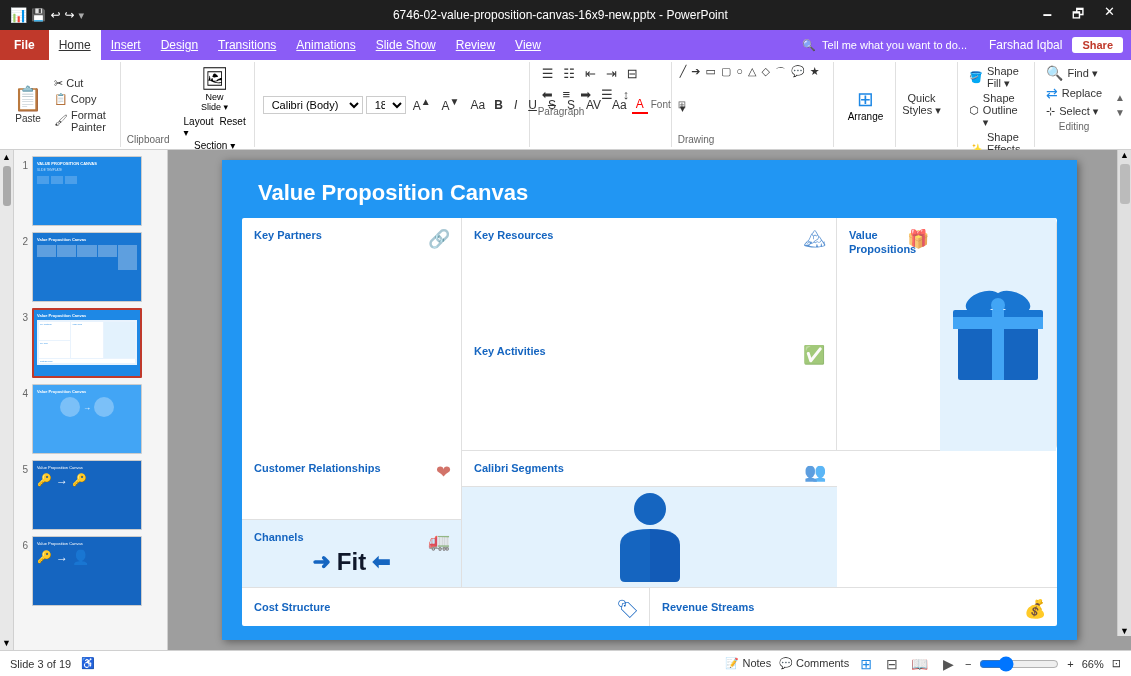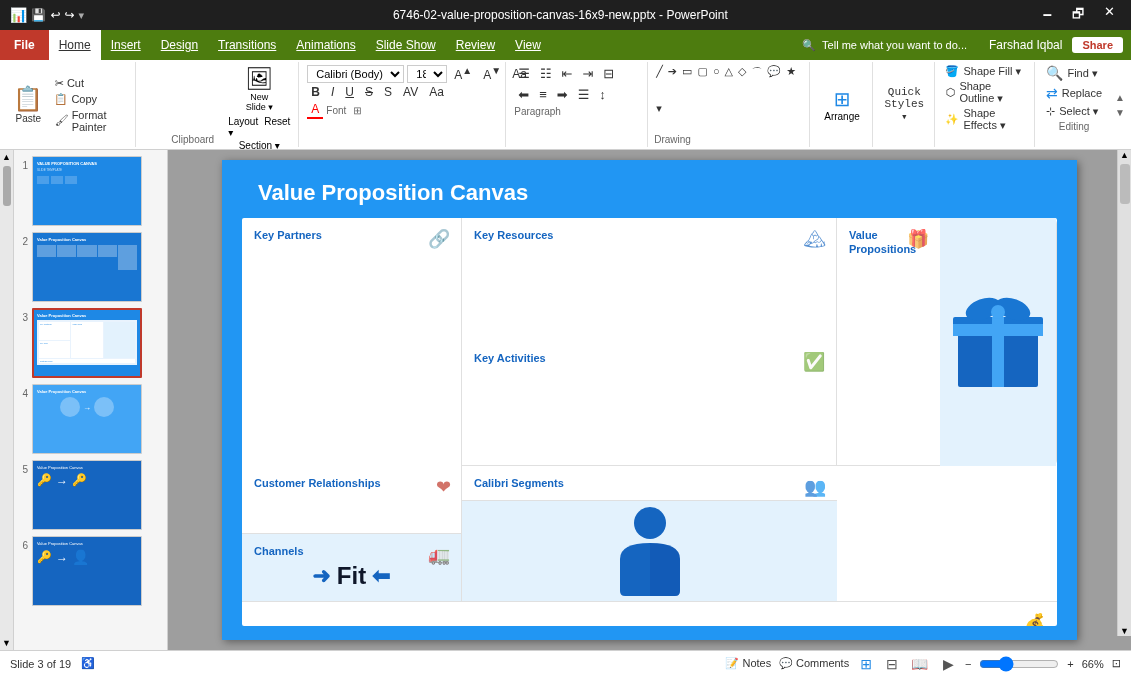--- a/index.html
+++ b/index.html
@@ -17,21 +17,21 @@
       font-size: 12px;
     }
     .title-bar-center { flex: 1; text-align: center; }
     .title-bar-controls { display: flex; gap: 8px; }
     .title-bar-controls span { cursor: pointer; padding: 2px 6px; font-size: 13px; }
     .title-bar-left { display: flex; gap: 4px; align-items: center; }
     .title-bar-icon { font-size: 14px; }
 
     
     .menu-bar {
-      background: #4d7c0f;
+      background: #8b5cf6;
       display: flex;
       align-items: center;
       height: 30px;
       color: #fff;
       font-size: 12px;
     }
     .menu-bar .file-btn {
       background: #c0392b;
       color: #fff;
       padding: 0 14px;
@@ -107,21 +107,21 @@
       gap: 3px;
       padding: 1px 4px;
       cursor: pointer;
       font-size: 11px;
       color: #333;
     }
 
     
     .font-group {
       display: flex;
-      flex-direction: column;
+      flex-direction: row;
       padding: 2px 6px;
       border-right: 1px solid #e0e0e0;
       gap: 1px;
       min-width: 160px;
     }
     .font-row1 { display: flex; align-items: center; gap: 3px; }
     .font-row2 { display: flex; align-items: center; gap: 3px; }
     .font-row3 { display: flex; align-items: center; gap: 3px; }
     .font-select {
       border: 1px solid #ccc;
@@ -423,21 +423,21 @@
       <div class="clipboard-small-btn">
         <span>📋</span>
         <span>Copy</span>
       </div>
       <div class="clipboard-small-btn">
         <span>🖌</span>
         <span>Format Painter</span>
       </div>
     </div>
   </div>
-  <div style="font-size:10px;color:#666;text-align:center;align-self:flex-end;padding:0 4px 2px;margin-left:29px;">Clipboard</div>
+  <div style="font-size:10px;color:#666;text-align:center;align-self:flex-end;padding:0 4px 2px;">Clipboard</div>
 
   <div style="display:flex;flex-direction:column;align-items:center;padding:2px 8px;border-right:1px solid #e0e0e0;">
     <div style="display:flex;flex:1;flex-direction:column;align-items:center;justify-content:center;gap:2px;">
       <div style="cursor:pointer;padding:2px 8px;text-align:center;">
         <div style="font-size:22px;">🖼</div>
         <div style="font-size:9px;">New<br>Slide ▾</div>
       </div>
       <div style="display:flex;gap:6px;font-size:10px;">
         <span style="cursor:pointer;">Layout ▾</span>
         <span style="cursor:pointer;">Reset</span>
@@ -513,21 +513,21 @@
   <div style="display:flex;flex-direction:column;align-items:center;padding:2px 6px;border-right:1px solid #e0e0e0;">
     <div style="flex:1;display:flex;flex-direction:column;align-items:center;justify-content:center;">
       <div style="cursor:pointer;text-align:center;padding:4px 6px;">
         <div style="font-size:20px;color:#1e88e5;">⊞</div>
         <div style="font-size:10px;">Arrange</div>
       </div>
     </div>
   </div>
 
   <div style="display:flex;flex-direction:column;padding:2px 4px;border-right:1px solid #e0e0e0;min-width:60px;">
-    <div style="flex:1;display:flex;align-items:center;justify-content:center;font-family:Liberation Mono, monospace;">
+    <div style="flex:1;display:flex;align-items:center;justify-content:flex-start;">
       <div style="cursor:pointer;text-align:center;">
         <div style="font-size:11px;color:#333;">Quick<br>Styles ▾</div>
       </div>
     </div>
   </div>
 
   <div style="display:flex;flex-direction:column;padding:2px 6px;border-right:1px solid #e0e0e0;">
     <div class="shape-fill-btn">
       <span>🪣</span>
       <span>Shape Fill ▾</span>
@@ -759,22 +759,27 @@
 
               <path d="M10,58 Q10,42 40,42 Q70,42 70,58 L70,90 Q70,95 65,95 L15,95 Q10,95 10,90 Z" fill="#1565c0"></path>
 
               <path d="M40,42 Q70,42 70,58 L70,90 Q70,95 65,95 L40,95 Z" fill="#0d47a1" opacity="0.3"></path>
             </svg>
           </div>
         </div>
 
         <div class="grid-bottom">
 
+          <div class="bottom-left">
+            <div class="cell-title">Cost Structure</div>
+            <span style="position:absolute;right:10px;top:10px;font-size:18px;color:#1565c0;">🏷</span>
+          </div>
 
           <div class="bottom-right">
+            <div class="cell-title">Revenue Streams</div>
             <span style="position:absolute;right:10px;top:10px;font-size:18px;color:#1565c0;">💰</span>
           </div>
         </div>
       </div>
     </div>
   </div>
 </div>
 
 <div class="status-bar">
   <span>Slide 3 of 19</span>

